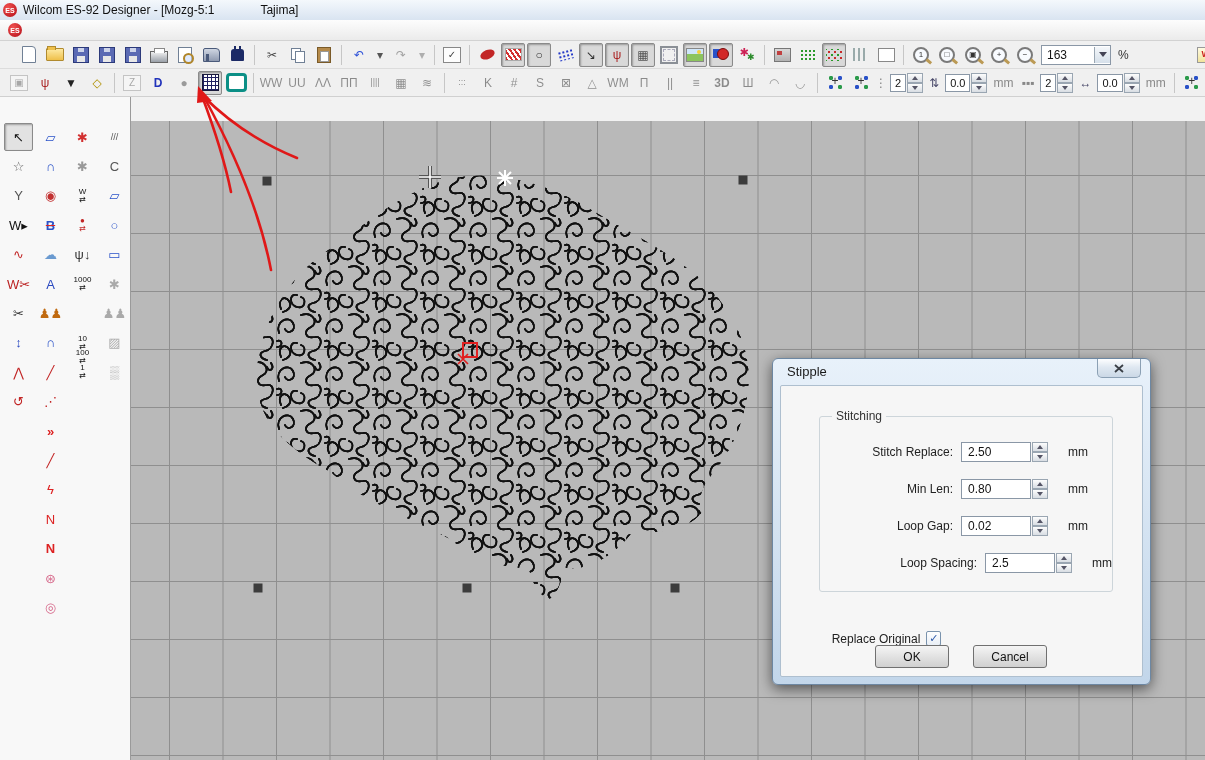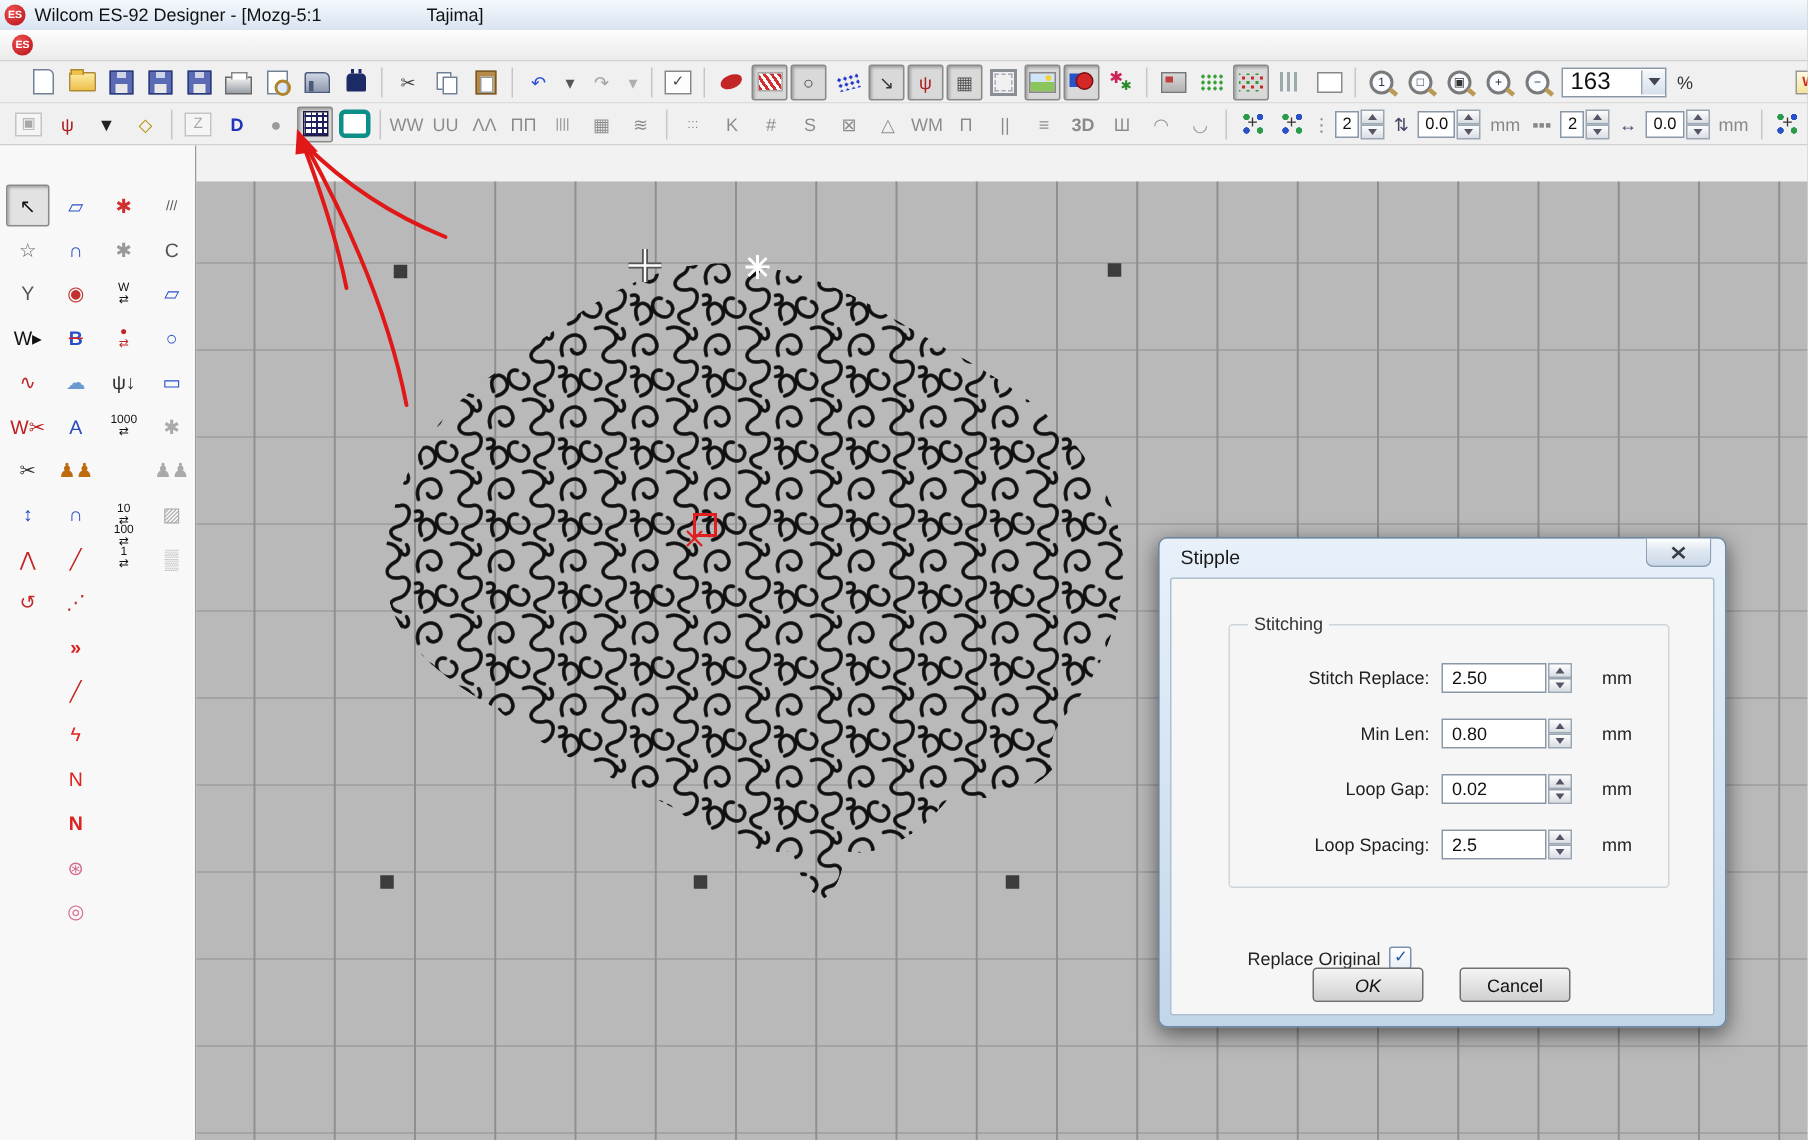--- a/index.html
+++ b/index.html
@@ -91,21 +91,21 @@
   .spin{display:flex;align-items:center;margin:0 2px;flex:0 0 auto;}
   .spin .val{height:16px;background:#fff;border:1px solid #8a97a6;font-size:11px;color:#111;
     display:flex;align-items:center;padding:0 4px;}
   .spin .btns{display:flex;flex-direction:column;margin-left:1px;}
   .spin .sb{width:14px;height:8px;background:linear-gradient(#fdfdfd,#d8dde3);border:1px solid #9aa6b2;
     display:flex;align-items:center;justify-content:center;}
   .spin .sb:after{content:"";border:3px solid transparent;}
   .spin .sb.up:after{border-bottom:4px solid #556;margin-top:-3px;}
   .spin .sb.dn:after{border-top:4px solid #556;margin-bottom:-3px;}
   .combo{display:flex;align-items:center;height:18px;background:#fff;border:1px solid #8a97a6;margin:0 3px;flex:0 0 auto;}
-  .combo .cv{width:42px;font-size:16px;padding:0 5px;color:#111;}
+  .combo .cv{width:42px;font-size:12px;padding:0 5px;color:#111;}
   .combo .ca{width:15px;height:16px;background:linear-gradient(#f4f7fa,#d6e0ea);border-left:1px solid #9aa6b2;
     display:flex;align-items:center;justify-content:center;}
   .combo .ca:after{content:"";border:4px solid transparent;border-top:5px solid #445;margin-top:4px;}
   
   #palette{position:absolute;left:0;top:97px;bottom:0;width:130px;background:#f8f8f8;border-right:1px solid #9a9a9a;}
   .ptool{position:absolute;width:27px;height:26px;display:flex;align-items:center;justify-content:center;
     font-size:13px;line-height:1;border:1px solid transparent;border-radius:2px;white-space:pre;text-align:center;}
   .ptool.pressed{background:#e2e2e2;border:1px solid #8a8a8a;box-shadow:inset 1px 1px 2px rgba(0,0,0,.3);}
   .b-cross{text-decoration:line-through;text-decoration-color:#d22;font-weight:bold;}
   
@@ -134,29 +134,29 @@
   .fieldrow .finput{margin-left:8px;width:56px;height:18px;background:#fff;border:1px solid #8a97a6;
     font-size:12px;color:#111;display:flex;align-items:center;padding:0 6px;flex:0 0 auto;}
   .fieldrow .funit{margin-left:18px;font-size:12px;color:#222;}
   .replrow{position:absolute;left:0;top:245px;width:100%;display:flex;align-items:center;justify-content:center;
     padding-right:150px;box-sizing:border-box;font-size:12px;color:#222;}
   .cb{width:13px;height:13px;margin-left:6px;border:1px solid #7a93ad;border-radius:2px;
     background:linear-gradient(#fefefe,#e9eff6);color:#2b57a8;font-size:11px;line-height:12px;text-align:center;font-weight:bold;}
   .dbtn{position:absolute;top:259px;width:72px;height:21px;border:1px solid #707070;border-radius:3px;
     background:linear-gradient(#f5f5f5,#e4e4e4 45%,#d0d0d0);font-size:12px;color:#111;
     display:flex;align-items:center;justify-content:center;}
-  #ok-btn{left:94px;font-style:italic;} #cancel-btn{left:192px;}
+  #ok-btn{left:94px;} #cancel-btn{left:192px;}
 </style>
 </head>
 <body>
 
 <div class="titlebar">
   <div class="logo">ES</div>
   <span>Wilcom ES-92 Designer - [Mozg-5:1</span>
-  <span style="margin-left:70px">Tajima]</span>
+  <span style="margin-left:46px">Tajima]</span>
 </div>
 
 <div class="menubar">
   <div class="logo" style="margin:0 8px 0 2px;">ES</div>
 </div>
 
 <div class="tb" id="tb1">
     <div class="tbtn"><span class="i-doc"></span></div>
     <div class="tbtn"><span class="i-folder"></span></div>
     <div class="tbtn"><span class="i-disk"></span></div>
@@ -434,21 +434,21 @@
         <span class="flabel">Loop Gap:</span>
         <span class="finput">0.02</span>
         <span class="spin" style="margin-left:0;">
             <span class="btns">
           <span class="sb up"></span>
           <span class="sb dn"></span>
             </span>
           </span>
         <span class="funit">mm</span>
       </div>
-      <div class="fieldrow" style="top:135px;">
+      <div class="fieldrow" style="top:135px;justify-content:flex-end;">
         <span class="flabel">Loop Spacing:</span>
         <span class="finput">2.5</span>
         <span class="spin" style="margin-left:0;">
             <span class="btns">
           <span class="sb up"></span>
           <span class="sb dn"></span>
             </span>
           </span>
         <span class="funit">mm</span>
       </div>

